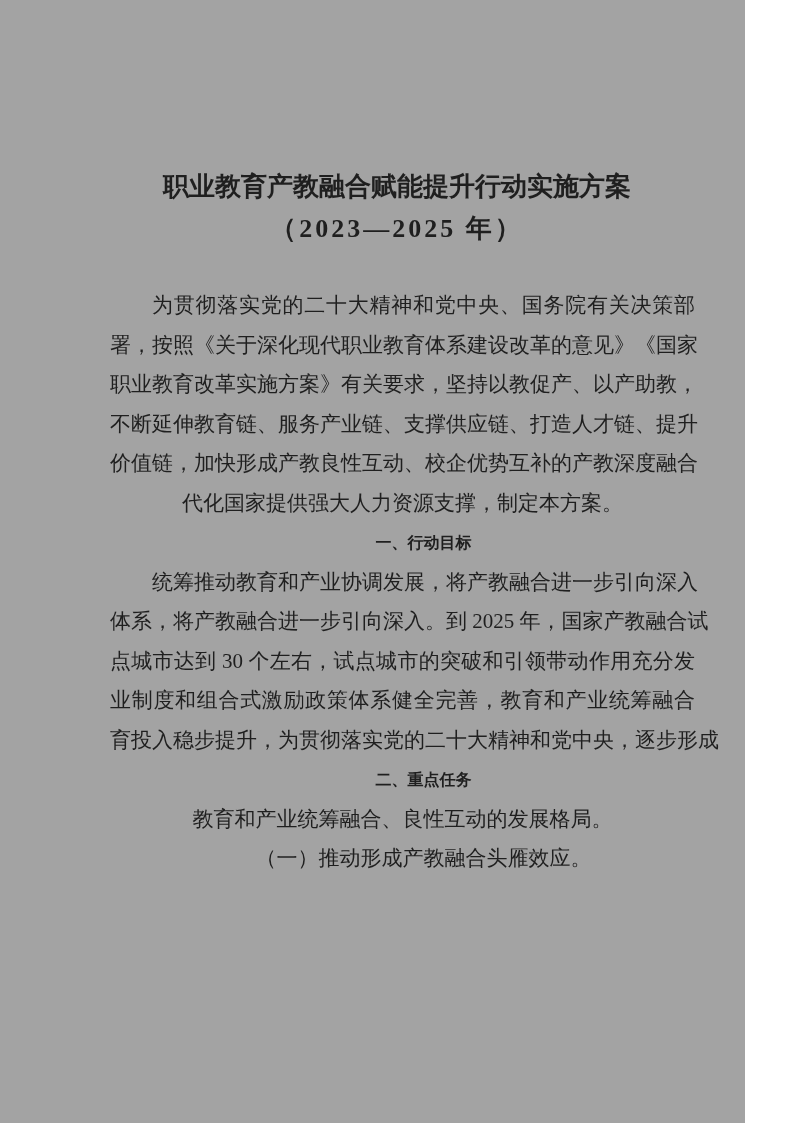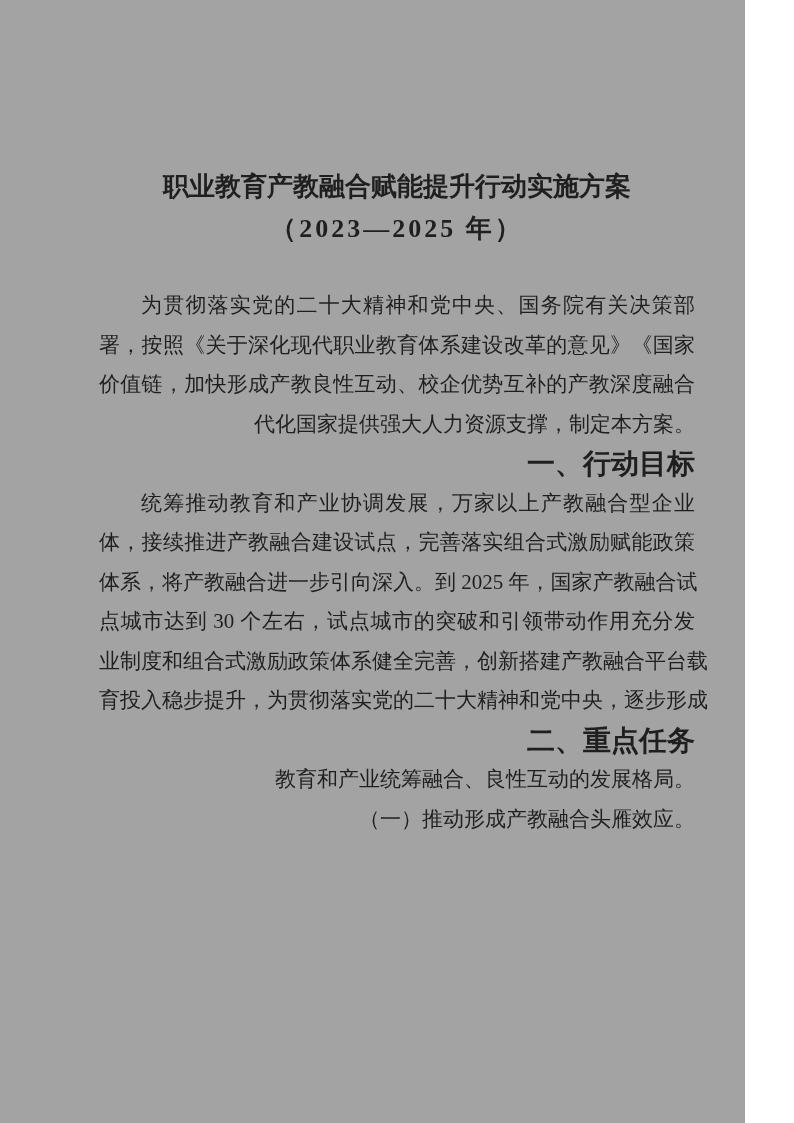--- a/index.html
+++ b/index.html
@@ -29,71 +29,73 @@
     font-weight: bold;
     text-align: center;
     font-family: "Liberation Serif", "DejaVu Serif", serif;
     white-space: nowrap;
   }
   .subtitle {
     letter-spacing: 3px;
   }
   .body-text {
     margin-top: 36px;
+    margin-left: 11px;
   }
   .line {
     font-size: 21px;
     line-height: 39.5px;
     height: 39.5px;
     white-space: nowrap;
-    text-align: right;
+    text-align: center;
   }
   
   .line.j {
     text-align: justify;
     text-align-last: justify;
     text-justify: inter-character;
   }
   
   .line.indent {
     text-indent: 42px;
   }
   
   .line.heading {
     font-family: "Liberation Sans", "DejaVu Sans", sans-serif;
     font-weight: bold;
-    font-size: 28px;
+    font-size: 16px;
   }
   
   .line.kai {
   }
 </style>
 </head>
 <body>
 
 <div class="page">
   <div class="content">
 
     <h1 class="title">职业教育产教融合赋能提升行动实施方案</h1>
     <h2 class="subtitle">（2023—2025 年）</h2>
 
     <div class="body-text">
 
       <div class="line j indent">为贯彻落实党的二十大精神和党中央、国务院有关决策部</div>
       <div class="line j">署，按照《关于深化现代职业教育体系建设改革的意见》《国家</div>
+      <div class="line j">职业教育改革实施方案》有关要求，坚持以教促产、以产助教，</div>
+      <div class="line j">不断延伸教育链、服务产业链、支撑供应链、打造人才链、提升</div>
       <div class="line j">价值链，加快形成产教良性互动、校企优势互补的产教深度融合</div>
       <div class="line">代化国家提供强大人力资源支撑，制定本方案。</div>
 
       <div class="line heading indent">一、行动目标</div>
 
-      <div class="line j indent">统筹推动教育和产业协调发展，万家以上产教融合型企业</div>
-      <div class="line j">体，接续推进产教融合建设试点，完善落实组合式激励赋能政策</div>
+      <div class="line j indent">统筹推动教育和产业协调发展，将产教融合进一步引向深入</div>
       <div class="line j">体系，将产教融合进一步引向深入。到 2025 年，国家产教融合试</div>
       <div class="line j">点城市达到 30 个左右，试点城市的突破和引领带动作用充分发</div>
-      <div class="line j">业制度和组合式激励政策体系健全完善，创新搭建产教融合平台载</div>
+      <div class="line j">业制度和组合式激励政策体系健全完善，教育和产业统筹融合</div>
       <div class="line j">育投入稳步提升，为贯彻落实党的二十大精神和党中央，逐步形成</div>
       <div class="line heading indent">二、重点任务</div>
 
       <div class="line">教育和产业统筹融合、良性互动的发展格局。</div>
 
       <div class="line kai indent">（一）推动形成产教融合头雁效应。</div>
 
     </div>
   </div>
 </div>

